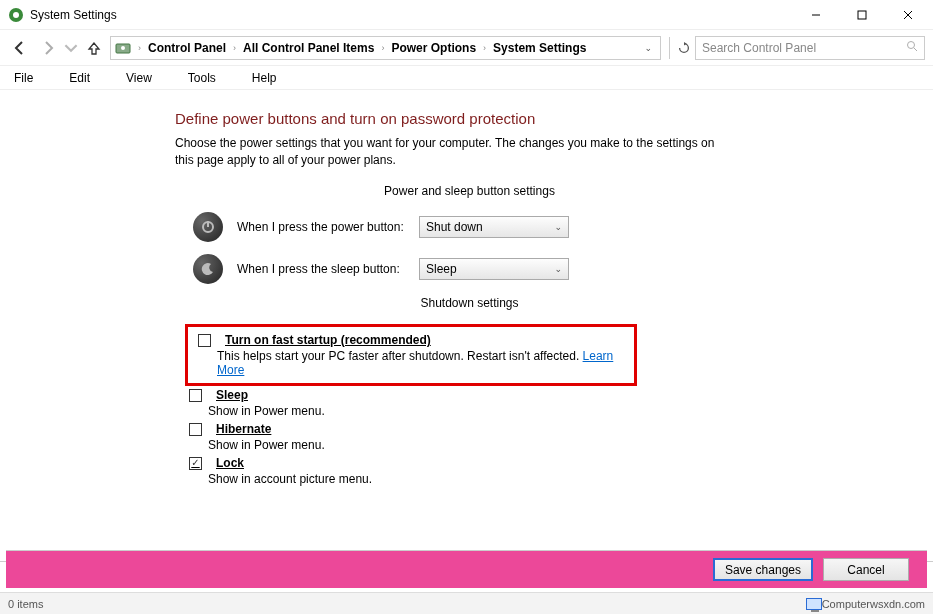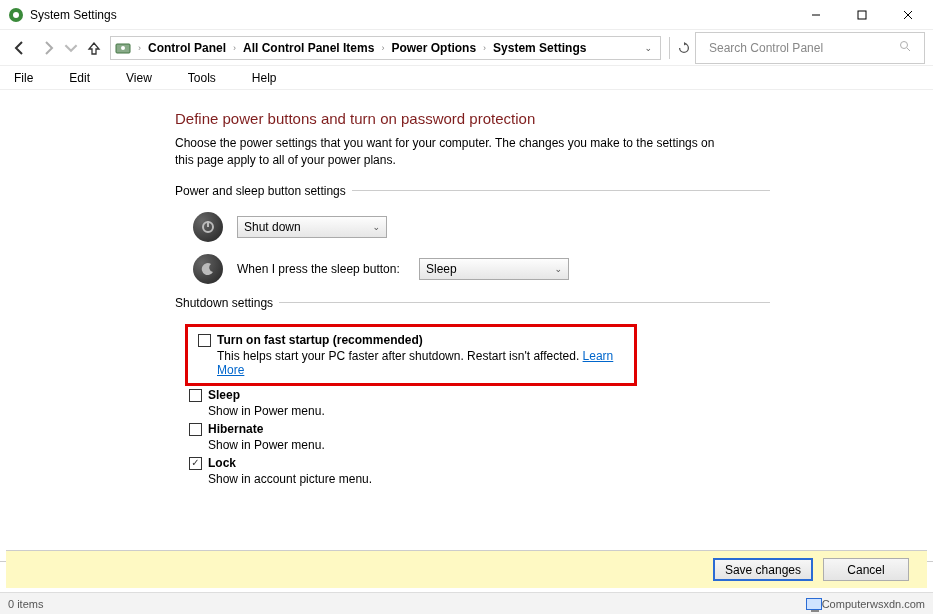--- a/index.html
+++ b/index.html
@@ -56,24 +56,24 @@
     align-items: center;
     padding: 0 4px;
     gap: 2px;
     position: relative;
   }
   .bc-icon { width: 16px; height: 16px; margin-right: 2px; }
   .bc-sep { font-size: 9px; color: #888; padding: 0 3px; }
   .bc-item { padding: 2px 2px; white-space: nowrap; font-weight: bold; }
   .bc-end-controls { margin-left: auto; display:flex; align-items:center; gap:6px; padding-right:4px;}
   .search-box {
-    width: 230px; height: 32px;
+    width: 230px; height: 24px;
     border: 1px solid #ccc;
     display: flex; align-items: center;
-    padding: 0 13px;
+    padding: 0 6px;
     color: #888;
   }
   .search-box .placeholder { flex:1; font-style: italic; font-style:normal; color:#888; }
   .search-box svg { width: 12px; height: 12px; opacity:0.6; }
   
   .menubar {
     height: 24px;
     display: flex; align-items: center;
     padding: 0 6px;
     gap: 20px;
@@ -98,20 +98,21 @@
   }
   .page-desc {
     font-size: 12px;
     line-height: 1.45;
     margin-bottom: 14px;
     width: 550px;
   }
   .section-header {
     display: flex; align-items: center;
     margin: 8px 0 14px 0;
+    flex-direction: column;
   }
   .section-header .lbl { white-space: nowrap; padding-right: 6px; }
   .section-header .rule { flex:1; height:1px; background:#ccc; }
   .button-row {
     display: flex; align-items: center;
     gap: 14px;
     margin: 0 0 12px 18px;
   }
   .round-icon {
     width: 30px; height: 30px; border-radius: 50%;
@@ -128,42 +129,42 @@
     padding: 0 6px;
     gap: 32px;
   }
   .select .caret { font-size: 9px; color:#555; }
   .highlight-box {
     border: 3px solid #e00000;
     padding: 6px 10px 6px 10px;
     margin-left: 10px;
     width: 452px;
   }
-  .chk-row { display:flex; align-items:flex-start; gap:6px; margin: 0 0 2px 0; }
+  .chk-row { display:flex; align-items:flex-start; gap:14px; margin: 0 0 2px 0; text-decoration: underline; }
   .chk {
     width: 13px; height: 13px; border:1px solid #333; background:#fff;
     flex-shrink:0; margin-top:1px;
     display:flex; align-items:center; justify-content:center;
     font-size: 10px; line-height:1;
   }
   .chk.checked::after { content:"✓"; color:#333; }
   .bold { font-weight:600; }
   .sub { margin: 0 0 6px 33px; font-size:12px; }
   .shutdown-item { margin-left: 14px; margin-top:2px; }
   .shutdown-item .sub { margin-left: 19px; margin-bottom:4px; }
   a.link { color: #0066cc; text-decoration: underline; }
   
   .button-bar {
     position: absolute;
     left: 6px; right: 6px; bottom: 26px;
     height: 38px;
     border-top: 1px solid #ccc;
     display:flex; align-items:center; justify-content:flex-end;
     gap: 10px; padding-right: 18px;
-    background: #fef9c3;
+    background: #ec4899;
   }
   .btn {
     min-width: 86px; height: 23px;
     border: 1px solid #adadad;
     background: linear-gradient(#f6f6f6,#e4e4e4);
     font-size: 12px;
     display:flex; align-items:center; justify-content:center;
     padding: 0 10px;
   }
   .btn.primary { border: 2px solid #2a6bd4; }
@@ -284,20 +285,21 @@
       <span class="rule"></span>
     </div>
 
     <div class="button-row">
       <div class="round-icon">
         <svg viewBox="0 0 16 16">
             <circle cx="8" cy="8" r="5" fill="none" stroke="#bbb" stroke-width="2"></circle>
             <line x1="8" y1="2" x2="8" y2="8" stroke="#bbb" stroke-width="2"></line>
           </svg>
       </div>
+      <span class="btn-label">When I press the power button:</span>
       <div class="select">
         <span>Shut down</span>
         <span class="caret">⌄</span>
       </div>
     </div>
 
     <div class="button-row">
       <div class="round-icon">
         <svg viewBox="0 0 16 16">
             <path d="M11 3 A6 6 0 1 0 13 11 A4.5 4.5 0 0 1 11 3 Z" fill="#bbb"></path>

